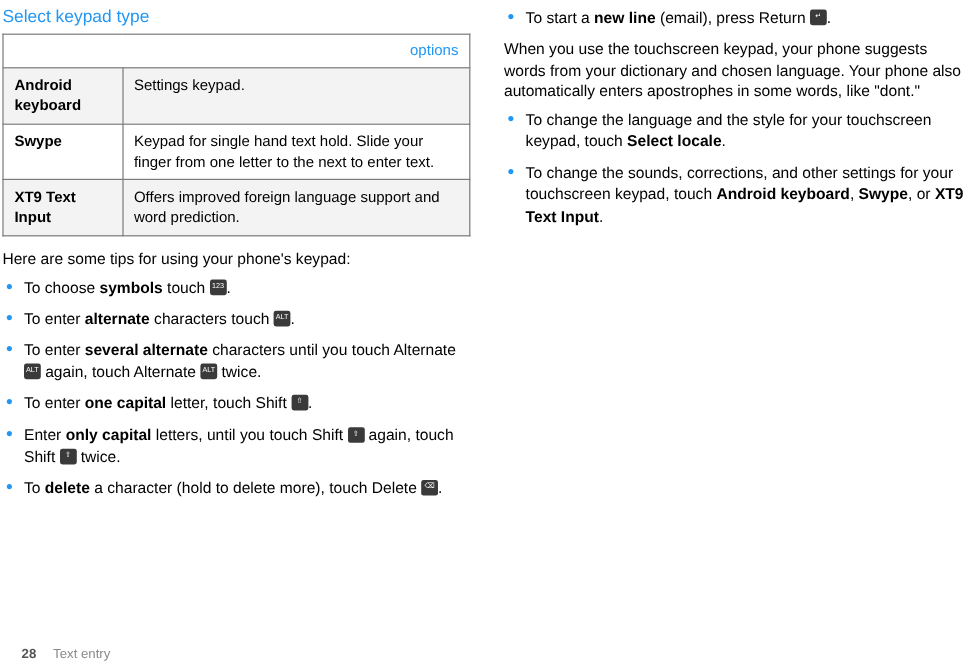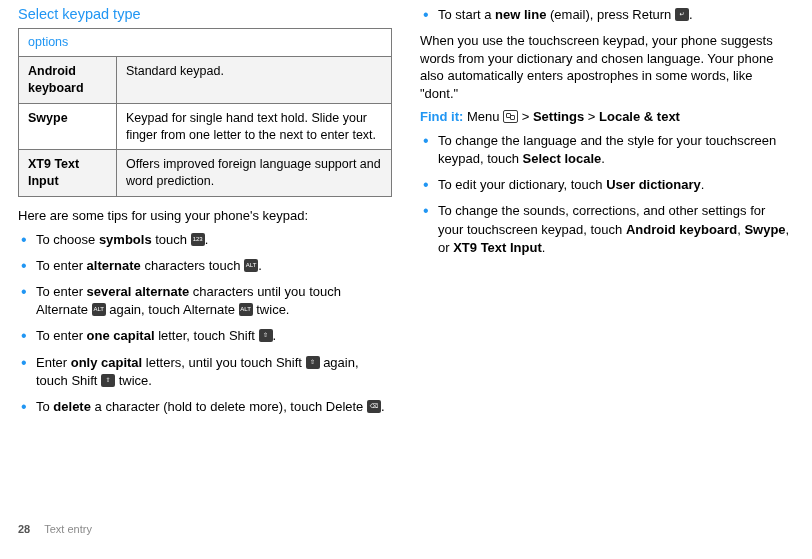--- a/index.html
+++ b/index.html
@@ -9,21 +9,21 @@
       font-family: Arial, Helvetica, sans-serif;
       font-size: 13px;
       color: #000;
       background: #fff;
       display: flex;
       position: relative;
       padding: 6px 0 0 0;
     }
     .col {
       flex: 1;
-      padding: 0 18px;
+      padding: 0 2px;
     }
     .col-left { padding-right: 14px; }
     .col-right { padding-left: 14px; }
     .h-blue {
       color: #2196f3;
       font-size: 14.5px;
       font-weight: 400;
       margin-bottom: 4px;
       margin-top: 6px;
     }
@@ -39,20 +39,21 @@
       border: 1px solid #7a7a7a;
       padding: 6px 9px;
       text-align: left;
       vertical-align: top;
       line-height: 1.35;
     }
     .zebra td { background: #f3f3f3; }
     .opt-header td {
       color: #2196f3;
       padding: 5px 9px;
+      text-align: right;
     }
     ul { list-style: none; padding: 0; }
     ul li {
       position: relative;
       padding-left: 18px;
       margin-bottom: 8px;
       line-height: 1.4;
     }
     ul li::before {
       content: "•";
@@ -101,40 +102,40 @@
       content: "";
       position: absolute;
       right: 2px; bottom: 2px;
       width: 3px; height: 3px;
       border: 1px solid #3a3a3a;
       border-radius: 1px;
     }
     .footer {
       position: absolute;
       left: 18px;
-      bottom: 24px;
+      bottom: 8px;
       font-size: 11px;
       color: #8a8a8a;
     }
     .footer b { color: #555; margin-right: 14px; }
     b { font-weight: bold; }
   </style>
 </head>
 <body>
 
 <div class="col col-left">
   <div class="h-blue first">Select keypad type</div>
   <table>
     <tbody>
         <tr class="opt-header">
           <td colspan="2">options</td>
         </tr>
     <tr class="zebra">
       <td><b>Android keyboard</b></td>
-      <td>Standard keypad.</td>
+      <td>Settings keypad.</td>
     </tr>
     <tr>
       <td><b>Swype</b></td>
       <td>Keypad for single hand text hold. Slide your finger from one letter to the next to enter text.</td>
     </tr>
     <tr class="zebra">
       <td><b>XT9 Text Input</b></td>
       <td>Offers improved foreign language support and word prediction.</td>
     </tr>
   </tbody>
@@ -149,25 +150,21 @@
     <li><span>Enter </span><b>only capital</b><span> letters, until you touch Shift </span><span class="key">⇧</span><span> again, touch Shift </span><span class="key">⇧</span><span> twice.</span></li>
     <li><span>To </span><b>delete</b><span> a character (hold to delete more), touch Delete </span><span class="key">⌫</span>.</li>
   </ul>
 </div>
 
 <div class="col col-right">
   <ul>
     <li><span>To start a </span><b>new line</b><span> (email), press Return </span><span class="key">↵</span>.</li>
   </ul>
   <p>When you use the touchscreen keypad, your phone suggests words from your dictionary and chosen language. Your phone also automatically enters apostrophes in some words, like "dont."</p>
-  <p>
-    <span class="findit">Find it:</span><span> Menu </span><span class="key-outline"></span><span> &gt; </span><b>Settings</b><span> &gt; </span><b>Locale &amp; text</b>
-  </p>
   <ul>
     <li><span>To change the language and the style for your touchscreen keypad, touch </span><b>Select locale</b><span>.</span></li>
-    <li><span>To edit your dictionary, touch </span><b>User dictionary</b><span>.</span></li>
     <li><span>To change the sounds, corrections, and other settings for your touchscreen keypad, touch </span><b>Android keyboard</b><span>, </span><b>Swype</b><span>, or </span><b>XT9 Text Input</b><span>.</span></li>
   </ul>
 </div>
 
 <div class="footer">
   <b>28</b><span>Text entry</span>
 </div>
 
 </body></html>

